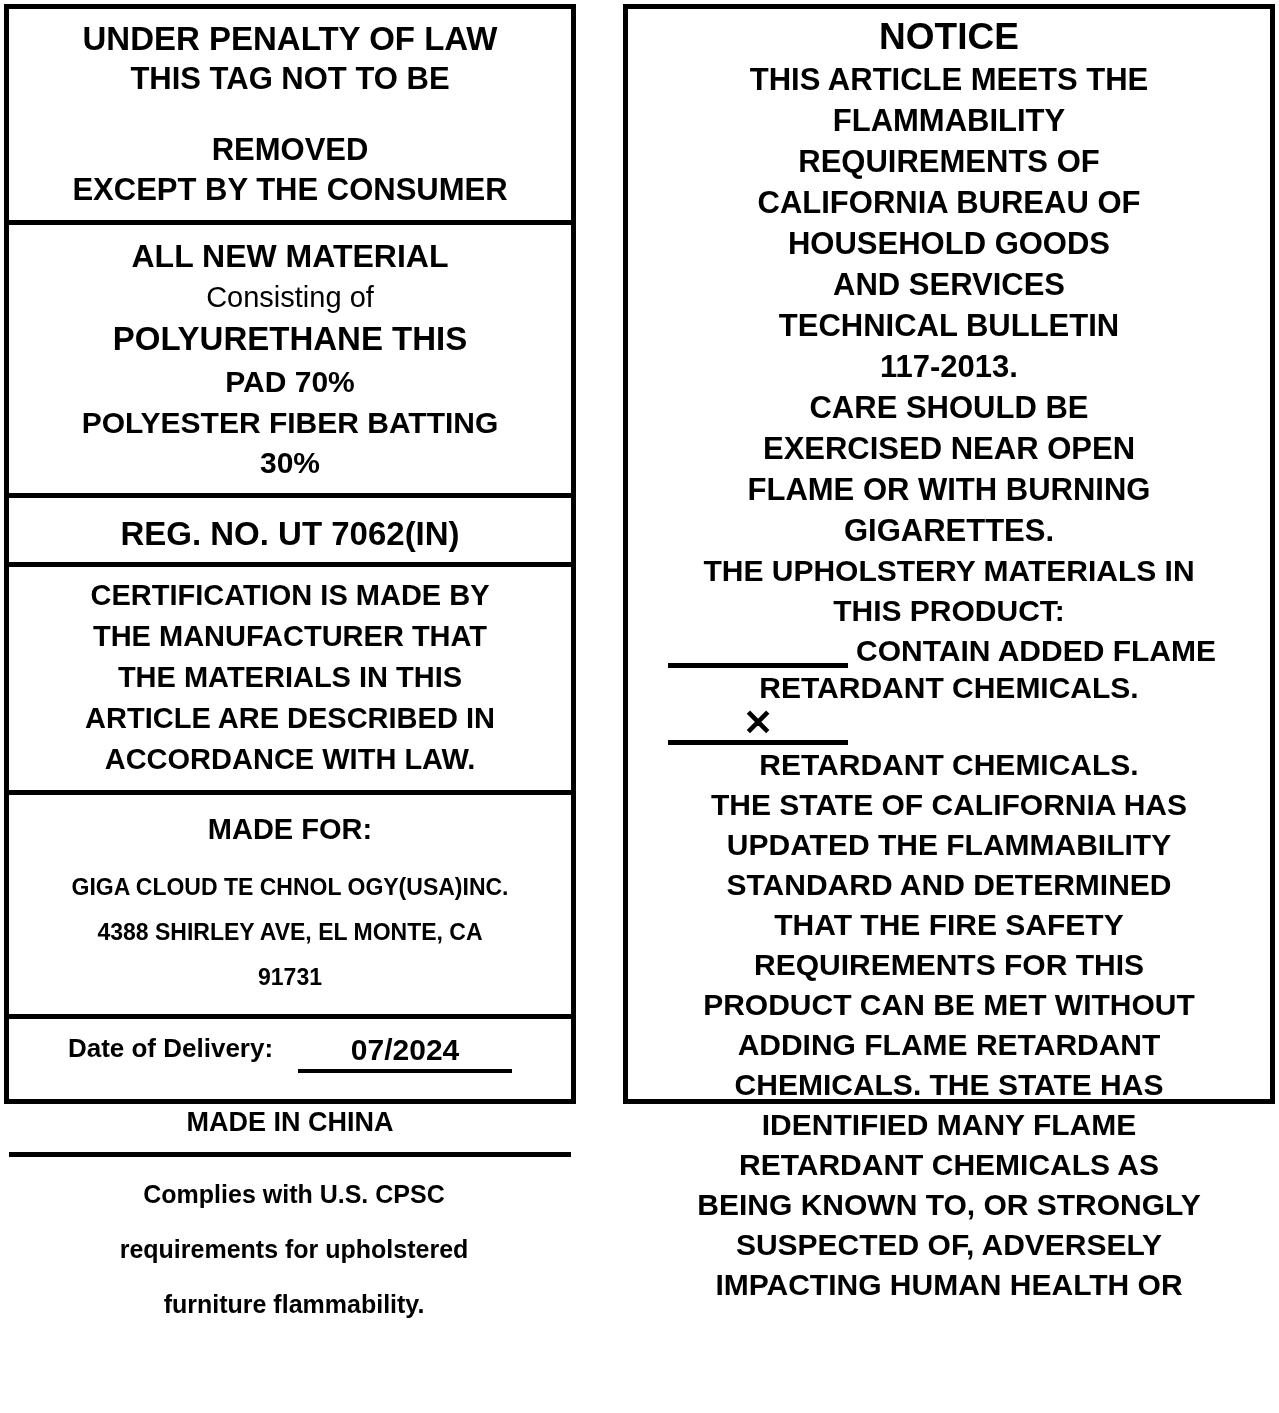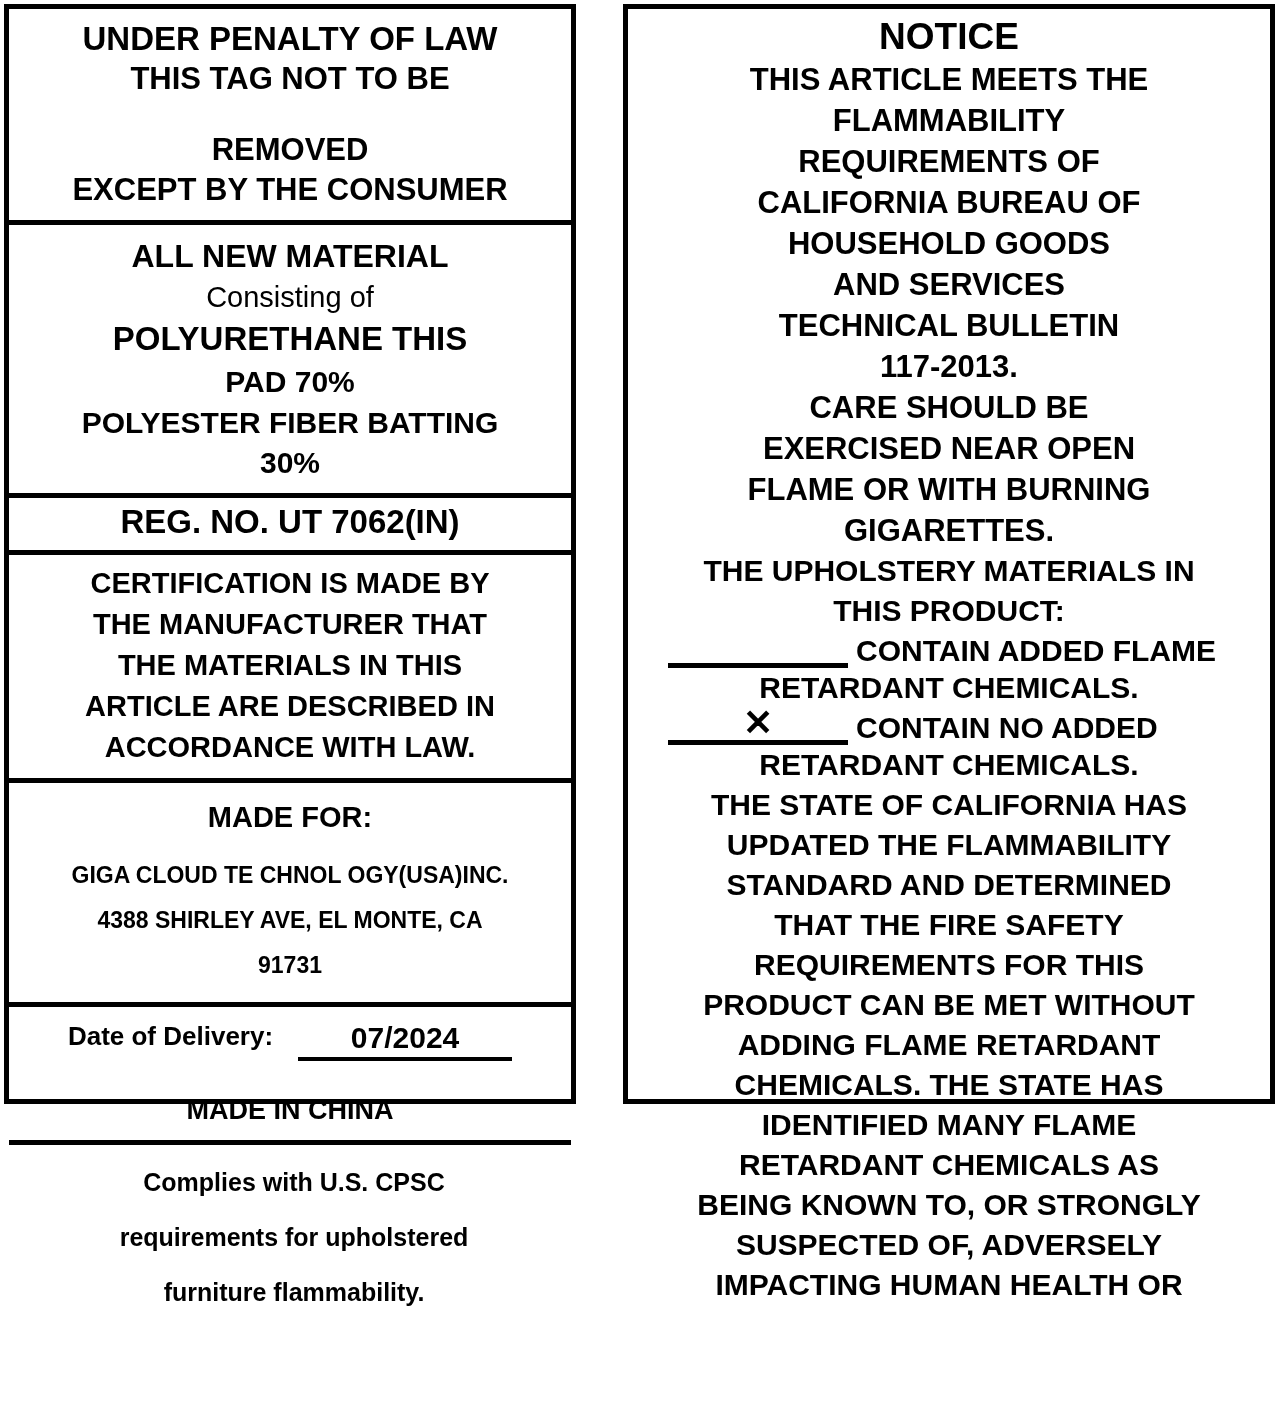--- a/index.html
+++ b/index.html
@@ -68,21 +68,21 @@
   
   .c2 { padding-top: 10px; padding-bottom: 10px; }
   .c2 .l1 { font-size: 32px; line-height: 42px; }
   .c2 .l2 { font-size: 29px; line-height: 40px; font-weight: normal; }
   .c2 .l3 { font-size: 33px; line-height: 44px; }
   .c2 .l4 { font-size: 30px; line-height: 42px; }
   .c2 .l5 { font-size: 30px; line-height: 40px; }
   .c2 .l6 { font-size: 30px; line-height: 40px; }
 
   
-  .c3 { padding-top: 4px; padding-bottom: 8px; }
+  .c3 { padding-top: 16px; padding-bottom: 8px; }
   .c3 .l1 { font-size: 33px; line-height: 40px; }
 
   
   .c4 { padding-top: 8px; padding-bottom: 10px; }
   .c4 .ln { font-size: 29px; line-height: 41px; }
 
   
   .c5 { padding-top: 14px; padding-bottom: 14px; }
   .c5 .l1 { font-size: 29px; line-height: 40px; font-weight: bold; margin-bottom: 16px; }
   .c5 .addr { font-size: 23px; line-height: 45px; font-weight: bold; }
@@ -240,21 +240,20 @@
         <span class="x"></span>
       </span>
       <span class="check-text">CONTAIN ADDED FLAME</span>
     </div>
     <div class="r-block">RETARDANT CHEMICALS.</div>
 
     <div class="check-row">
       <span class="check-line">
         <span class="x">✕</span>
       </span>
-      <span class="check-text">CONTAIN NO ADDED</span>
     </div>
     <div class="r-block">RETARDANT CHEMICALS.</div>
 
     <div>
       <div class="r-wrap">THE STATE OF  CALIFORNIA HAS</div>
       <div class="r-wrap">UPDATED THE FLAMMABILITY</div>
       <div class="r-wrap">STANDARD AND DETERMINED</div>
       <div class="r-wrap">THAT THE FIRE SAFETY</div>
       <div class="r-wrap">REQUIREMENTS   FOR THIS</div>
       <div class="r-wrap">PRODUCT  CAN BE MET WITHOUT</div>

